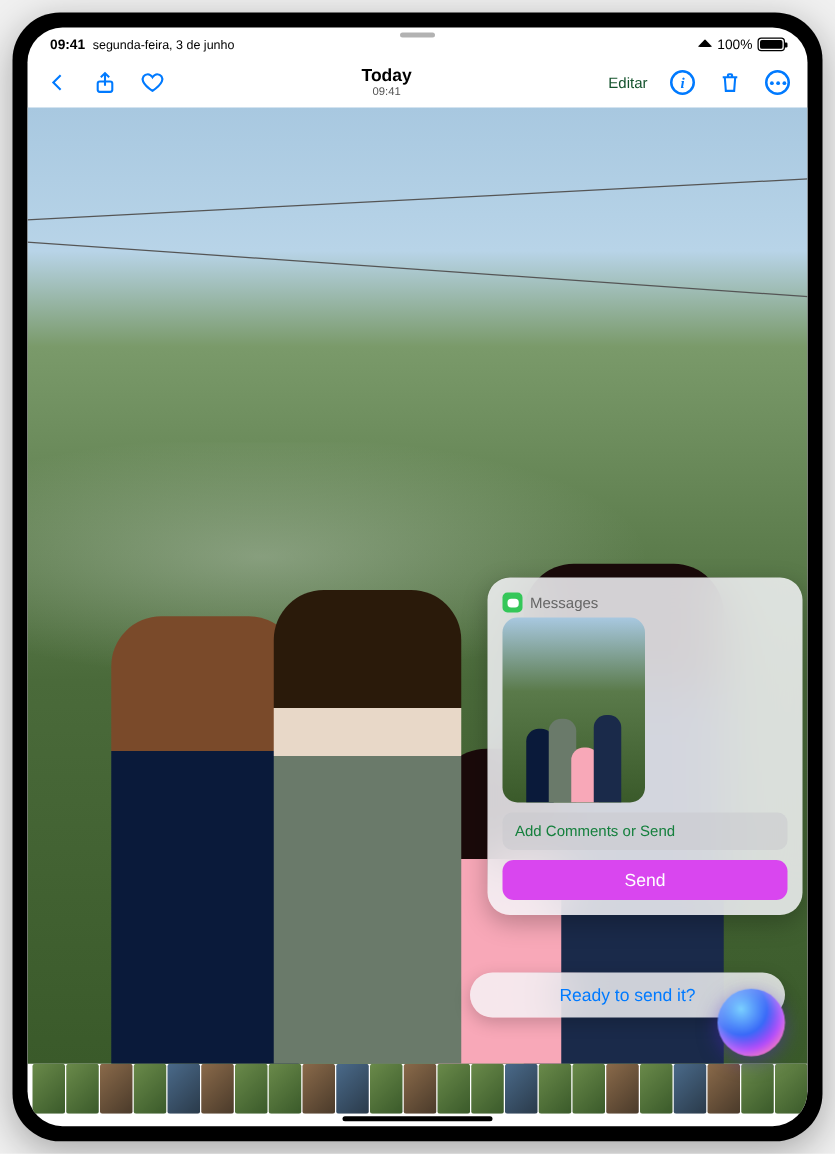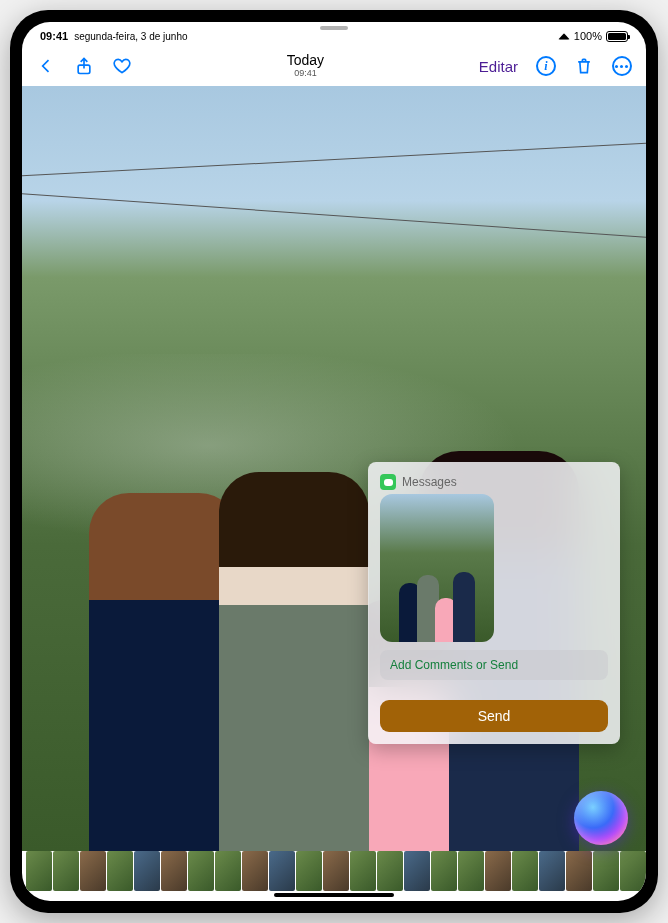--- a/index.html
+++ b/index.html
@@ -39,43 +39,43 @@
     align-items: center;
     justify-content: space-between;
     padding: 4px 18px 0;
     font-size: 11px;
     color: #000;
     z-index: 50;
   }
   .status-left { display: flex; gap: 6px; align-items: baseline; }
   .status-time { font-weight: 600; }
   .status-date { font-size: 10px; }
-  .status-right { display: flex; align-items: center; gap: 4px; font-size: 11px; }
+  .status-right { display: flex; gap: 4px; font-size: 11px; }
   .battery-icon { width: 22px; height: 11px; border: 1px solid #000; border-radius: 3px; position: relative; }
   .battery-icon::after { content: ""; position: absolute; right: -3px; top: 3px; width: 2px; height: 4px; background: #000; border-radius: 0 1px 1px 0; }
   .battery-fill { position: absolute; inset: 1px; background: #000; border-radius: 1.5px; }
   .wifi-icon { width: 0; height: 0; border-left: 6px solid transparent; border-right: 6px solid transparent; border-bottom: 9px solid #000; border-radius: 2px; transform: scaleY(0.7); }
   
   .nav-bar {
     position: absolute;
     top: 24px; left: 0; right: 0;
     height: 40px;
     display: flex;
     align-items: center;
     justify-content: space-between;
     padding: 0 14px;
     z-index: 50;
   }
   .nav-left, .nav-right { display: flex; align-items: center; gap: 18px; }
   .nav-center { text-align: center; line-height: 1.1; }
-  .nav-title { font-size: 14px; font-weight: 400; color: #000; }
+  .nav-title { font-size: 14px; font-weight: 700; color: #000; }
   .nav-sub { font-size: 9px; color: #555; }
   .nav-btn { color: #007aff; display: flex; align-items: center; justify-content: center; cursor: pointer; }
   .nav-btn svg { width: 20px; height: 20px; stroke: #007aff; fill: none; stroke-width: 2; }
-  .edit-text { font-size: 15px; color: #4c1d95; }
+  .edit-text { font-size: 12px; color: #14532d; }
   .info-icon { width: 20px; height: 20px; border: 2px solid #007aff; border-radius: 50%; display: flex; align-items: center; justify-content: center; font-size: 12px; font-weight: 700; font-family: serif; font-style: italic; color: #007aff; }
   .more-icon { width: 20px; height: 20px; border: 2px solid #007aff; border-radius: 50%; display: flex; align-items: center; justify-content: center; gap: 2px; }
   .more-icon span { width: 3px; height: 3px; background: #007aff; border-radius: 50%; display: block; }
   
   .photo-main {
     position: absolute;
     top: 64px; left: 0; right: 0; bottom: 50px;
     background: linear-gradient(to bottom,
       #a8c8e0 0%, #b8d4e8 15%,
       #7a9a6a 25%, #4a6a3a 60%,
@@ -114,26 +114,26 @@
     overflow: hidden;
   }
   .thumb { flex: 0 0 26px; height: 40px; border-radius: 2px; background: linear-gradient(135deg, #6a8a4a, #3a5a2a); }
   .thumb:nth-child(3n) { background: linear-gradient(135deg, #8a6a4a, #4a3a2a); }
   .thumb:nth-child(5n) { background: linear-gradient(135deg, #4a6a8a, #2a3a4a); }
   .home-indicator { position: absolute; bottom: 4px; left: 50%; transform: translateX(-50%); width: 120px; height: 4px; background: #000; border-radius: 2px; z-index: 60; }
   .pill { position: absolute; top: 4px; left: 50%; transform: translateX(-50%); width: 28px; height: 4px; background: rgba(0,0,0,0.3); border-radius: 2px; z-index: 60; }
   
   .siri-card {
     position: absolute;
-    right: 26px;
+    right: 4px;
     top: 440px;
     width: 252px;
     background: rgba(245,245,248,0.85);
     backdrop-filter: blur(20px);
-    border-radius: 8px;
+    border-radius: 18px;
     padding: 12px;
     z-index: 100;
     box-shadow: 0 6px 20px rgba(0,0,0,0.25);
   }
   .siri-app-row { display: flex; align-items: center; gap: 6px; margin-bottom: 4px; }
   .msg-icon { width: 16px; height: 16px; background: #34c759; border-radius: 4px; display: flex; align-items: center; justify-content: center; }
   .msg-icon::before { content: ""; width: 9px; height: 7px; background: #fff; border-radius: 3px; }
   .siri-app-name { font-size: 12px; color: #666; }
   .siri-to { font-size: 14px; font-weight: 600; color: #000; margin-bottom: 8px; }
   .siri-preview {
@@ -163,21 +163,21 @@
   .siri-btn {
     flex: 1;
     padding: 8px 0;
     text-align: center;
     border-radius: 9px;
     font-size: 14px;
     font-weight: 500;
     cursor: pointer;
   }
   .btn-cancel { background: rgba(200,200,205,0.6); color: #000; }
-  .btn-send { background: #a16207; color: #fff; margin-top: 12px; }
+  .btn-send { background: #d946ef; color: #fff; }
   
   .siri-prompt {
     position: absolute;
     right: 18px;
     top: 756px;
     width: 252px;
     height: 36px;
     background: rgba(245,245,248,0.82);
     backdrop-filter: blur(20px);
     border-radius: 18px;
@@ -318,17 +318,20 @@
             <div class="mini-p"></div>
             <div class="mini-p"></div>
         </div>
       </div>
       <div class="siri-input">Add Comments or Send</div>
       <div class="siri-btn-row">
         <div class="siri-btn btn-send">Send</div>
       </div>
     </div>
 
+    <div class="siri-prompt">
+      <span>Ready to send it?</span>
+    </div>
 
     <div class="siri-orb"></div>
 
   </div>
 </div>
 
 </body></html>

